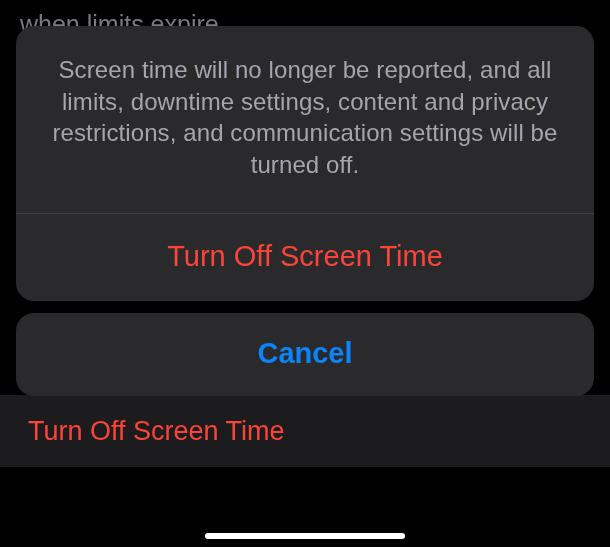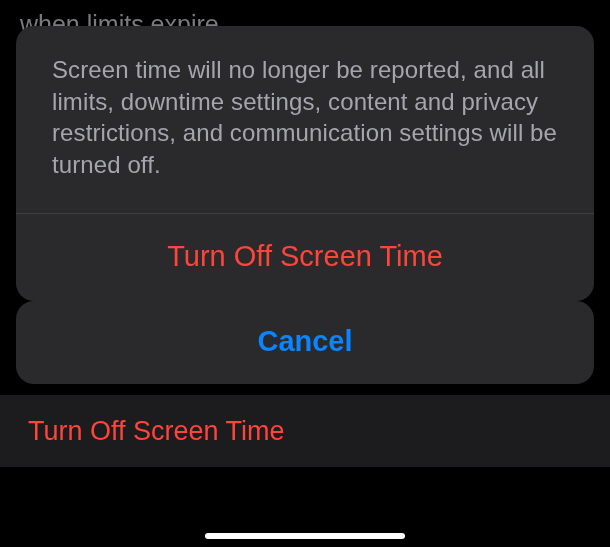--- a/index.html
+++ b/index.html
@@ -56,40 +56,40 @@
       justify-content: flex-start;
       padding: 26px 16px 0 16px;
     }
     .action-sheet {
       background: #2a2a2c;
       border-radius: 18px;
       overflow: hidden;
     }
     .sheet-message {
       padding: 28px 36px 32px 36px;
-      text-align: left;
+      text-align: center;
       color: #a5a5ad;
       font-size: 24px;
       line-height: 1.32;
       letter-spacing: 0.1px;
     }
     .sheet-divider {
       height: 1px;
       background: #3f3f42;
     }
     .sheet-action {
       text-align: center;
       padding: 26px 0 28px 0;
       font-size: 29px;
       color: #ff453a;
       font-weight: 400;
       cursor: pointer;
     }
     .cancel-card {
-      margin-top: 0;
+      margin-top: 12px;
       background: #2a2a2c;
       border-radius: 18px;
       text-align: center;
       padding: 24px 0 26px 0;
       font-size: 29px;
       font-weight: 600;
       color: #0a84ff;
       cursor: pointer;
     }
     .home-indicator {

